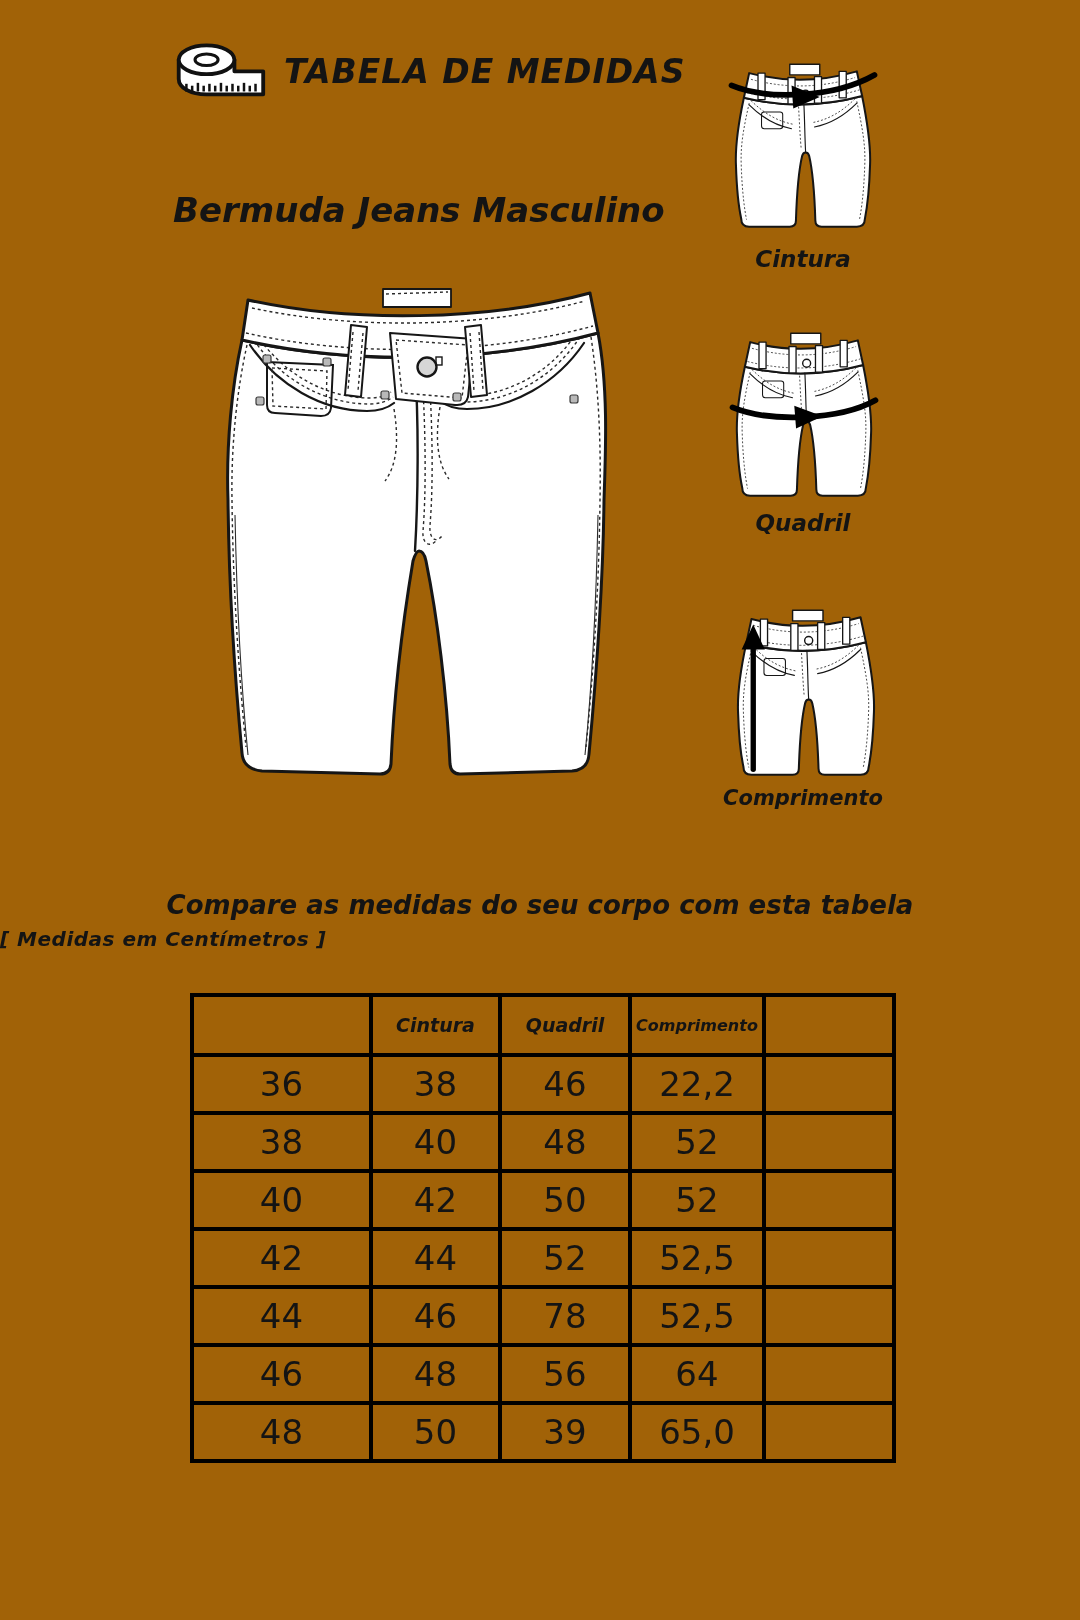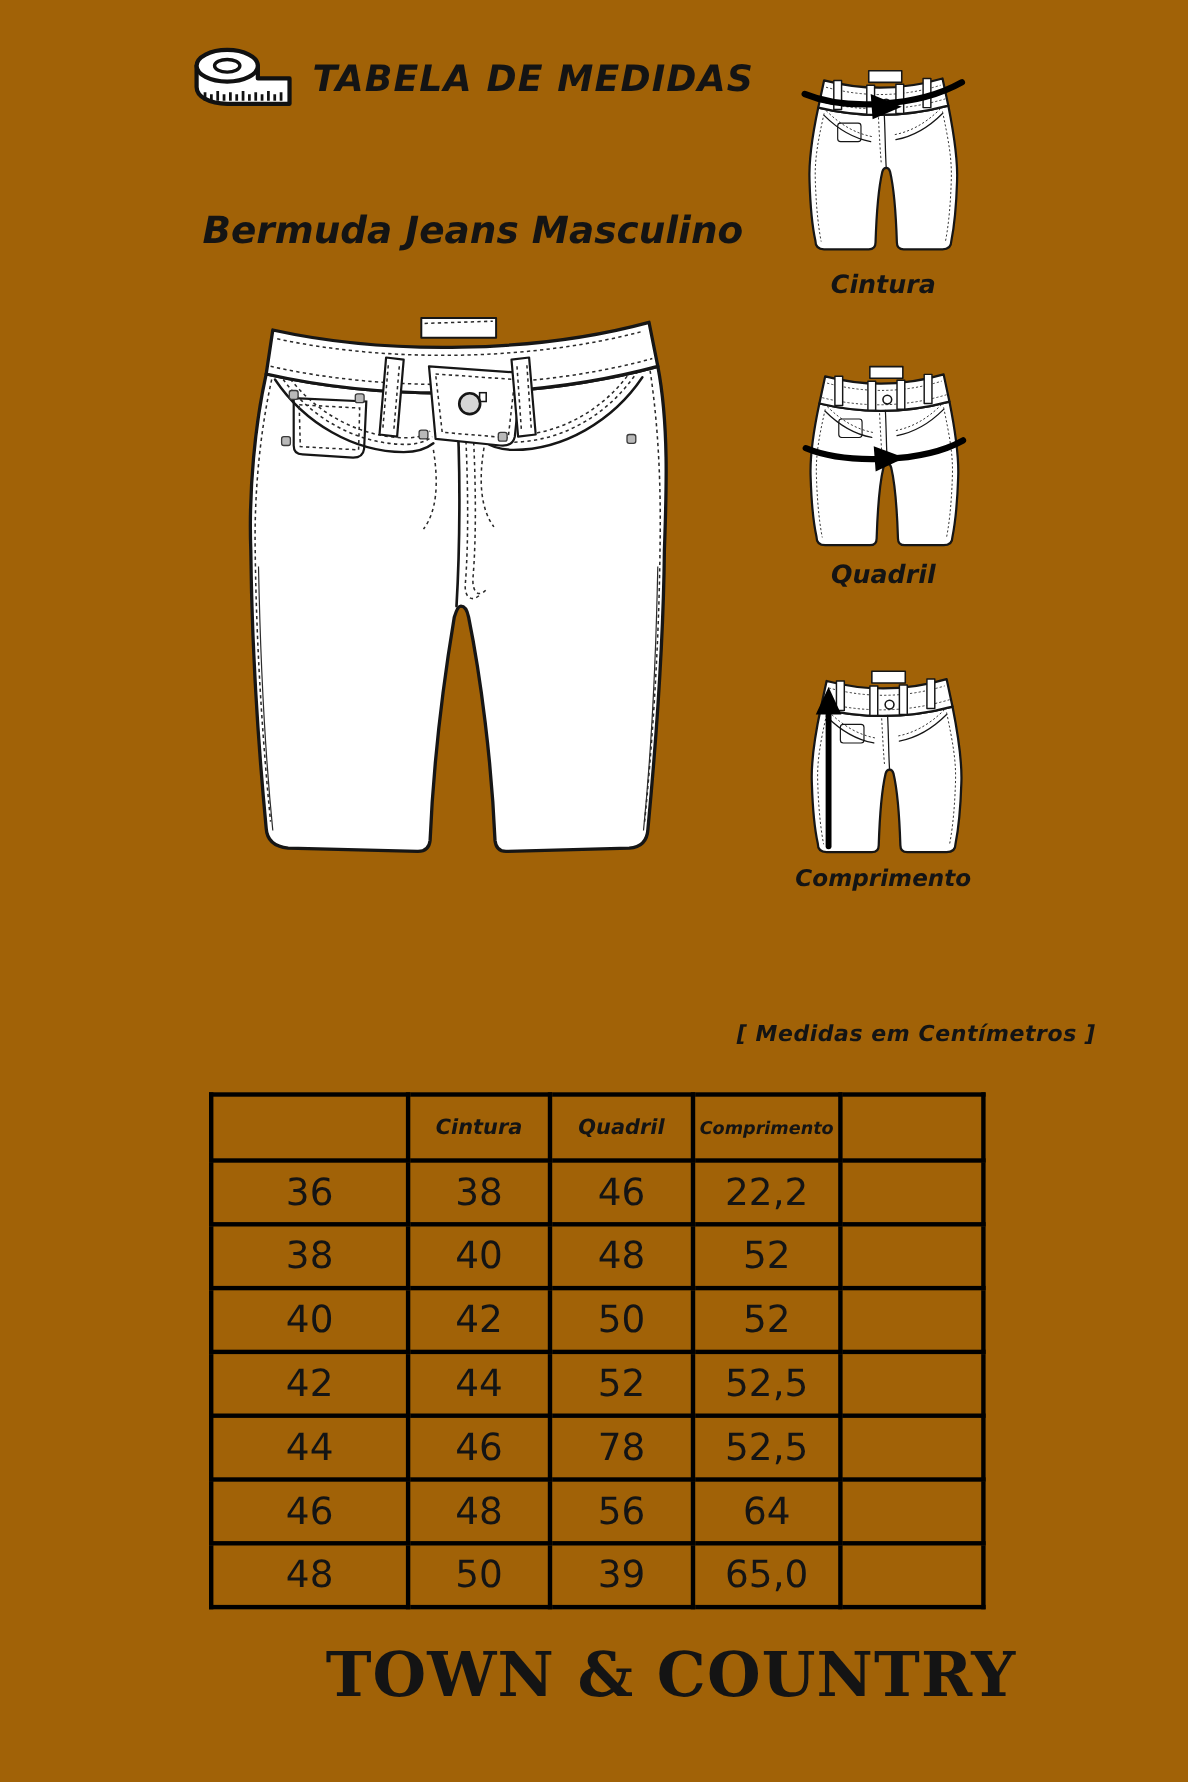--- a/index.html
+++ b/index.html
@@ -3,25 +3,25 @@
 <meta charset="utf-8">
 <style>
   html,body{margin:0;padding:0;background:#e9e9e9;}
   .canvas{
     position:relative;width:1080px;height:1620px;background:#a16207;
     font-family:"DejaVu Sans",sans-serif;color:#141414;overflow:hidden;margin:0 auto;
   }
   .abs{position:absolute;}
   .techno{font-style:italic;font-weight:bold;}
   .page-title{font-size:33px;letter-spacing:1px;white-space:nowrap;}
-  .subtitle{font-size:34px;white-space:nowrap;margin-left:11px;}
+  .subtitle{font-size:34px;white-space:nowrap;}
   .fig-label{font-size:23px;text-align:center;width:200px;}
   .fig-label.small{font-size:21px;}
   .intro1{font-size:26px;text-align:center;width:1080px;left:0;}
-  .intro2{font-size:20px;text-align:right;width:976px;left:0;letter-spacing:.5px;padding-left:20px;}
+  .intro2{font-size:20px;text-align:left;width:976px;left:0;letter-spacing:.5px;}
   .brand{
     font-family:"DejaVu Serif",serif;font-weight:bold;font-size:56px;
     letter-spacing:1px;text-align:center;width:940px;left:140px;white-space:nowrap;
   }
   
   table.size{border-collapse:collapse;table-layout:fixed;}
   table.size td{
     border:4px solid #000;text-align:center;vertical-align:middle;
     padding:0;overflow:hidden;
   }
@@ -172,20 +172,21 @@
 
   <svg class="abs" style="left:730px;top:598px" width="152" height="196" viewBox="0 0 170 200">
     <use href="#mini-shorts"></use>
     <g>
       <path class="marker" style="stroke-width:6" d="M26,182 L26,40"></path>
       <polygon class="arrow" points="26,20 39,48 13,48"></polygon>
     </g>
   </svg>
   <div class="abs techno fig-label small" style="left:703px;top:786px">Comprimento</div>
 
+  <div class="abs techno intro1" style="top:890px">Compare as medidas do seu corpo com esta tabela</div>
   <div class="abs techno intro2" style="top:927px">[ Medidas em Centímetros ]</div>
 
   <table class="size abs" style="left:190px;top:993px">
     <colgroup>
       <col style="width:179px">
         <col style="width:129px">
         <col style="width:130px">
       <col style="width:134px">
         <col style="width:130px">
     </colgroup>
@@ -242,15 +243,14 @@
       <tr>
         <td class="num">48</td>
         <td class="num">50</td>
         <td class="num">39</td>
         <td class="num">65,0</td>
         <td class="num"></td>
       </tr>
     </tbody>
   </table>
 
-  <div class="abs brand" style="top:1490px">TOWN &amp; COUNTRY</div>
 
 </div>
 
 </body></html>

